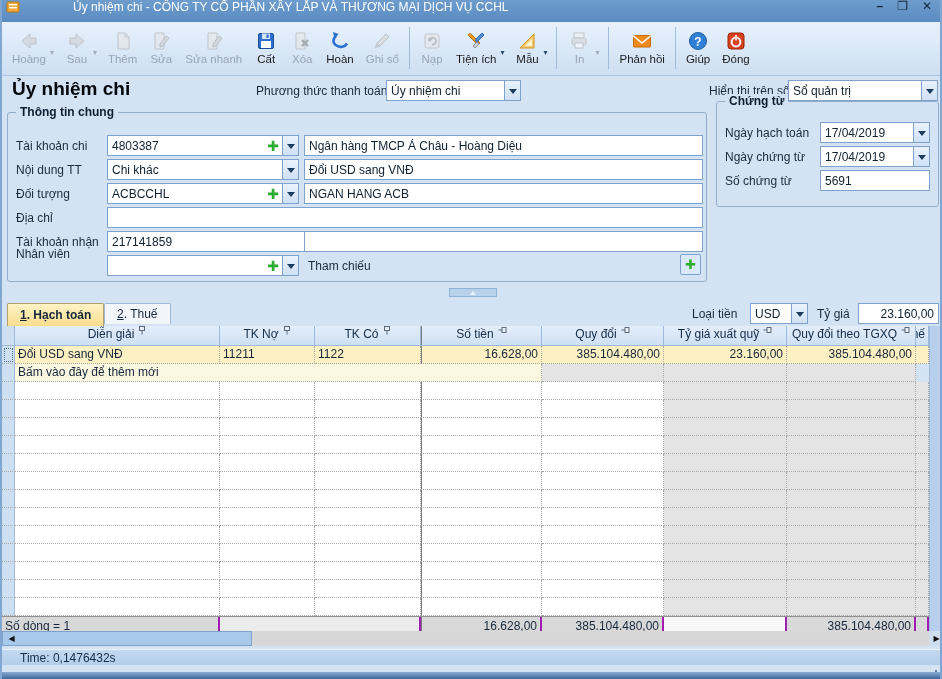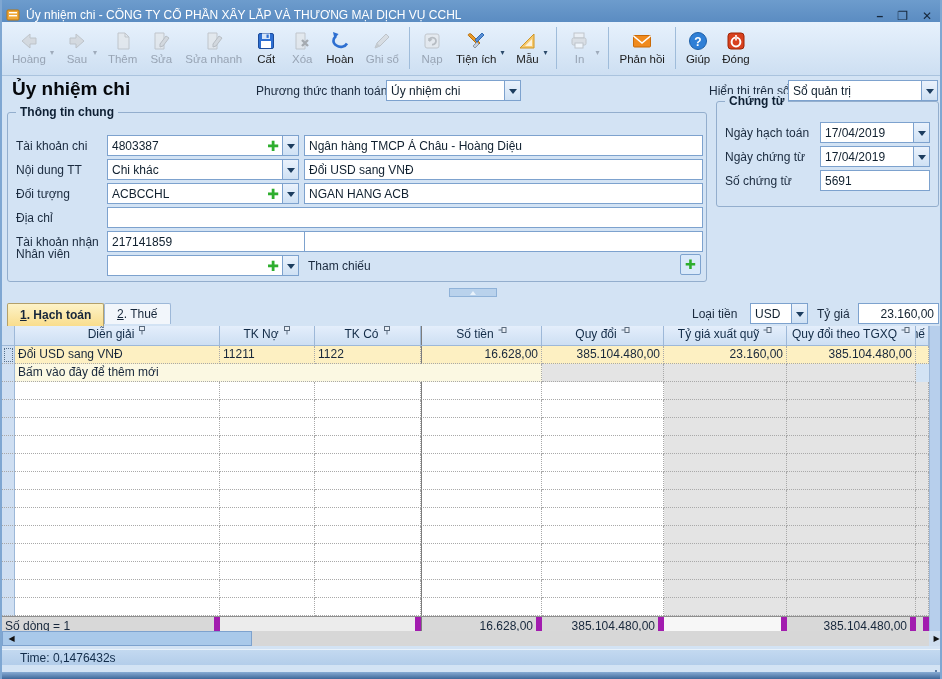--- a/index.html
+++ b/index.html
@@ -3,21 +3,21 @@
 <meta charset="utf-8">
 <style>
   * { margin:0; padding:0; box-sizing:border-box; }
   html,body { width:942px; height:679px; }
   body { font-family:"Liberation Sans","DejaVu Sans",sans-serif; font-size:12px; color:#17273b; }
   .window { position:relative; width:942px; height:679px; background:#d3e3f4; overflow:hidden;
             border-left:2px solid #7fa7d2; border-right:2px solid #7fa7d2; }
 
   
   .titlebar { position:absolute; left:-2px; top:0; width:942px; height:22px;
-    background:linear-gradient(#6d9ccd,#5b8cc2); display:flex; align-items:flex-end; padding:0 6px; }
+    background:linear-gradient(#6d9ccd,#5b8cc2); display:flex; align-items:flex-start; padding:0 6px;gap:47px; }
   .titlebar .ttl { color:#ffffff; font-size:12px; margin-left:6px; white-space:nowrap; overflow:hidden; flex:1; }
   .winbtns { display:flex; gap:14px; margin-right:4px; color:#16283c; font-weight:bold; font-size:12px; }
   .winbtns span { cursor:default; line-height:12px; }
 
   
   .toolbar { position:absolute; left:0; top:22px; width:938px; height:54px;
     background:linear-gradient(#e7f1fc,#cddff2); border-bottom:1px solid #aac3de;
     display:flex; align-items:center; padding:2px 4px 4px 4px; }
   .tbtn { display:flex; flex-direction:column; align-items:center; justify-content:center;
     padding:2px 6px; min-width:36px; height:46px; border-radius:2px; }
@@ -78,21 +78,21 @@
   .fixedge { border-left:1px solid #7c7c7c !important; }
   .r-sel .cell { background:#fdf0c2; }
   .r-new .cell { background:#fbf8e2; }
   .r-new .cell.gray, .r-empty .cell.gray { background:#e4e4e4; }
   .r-empty .cell { background:#ffffff; height:18px; }
   .r-sel .cell, .r-new .cell { height:18px; }
   .r-sel .cell.ind { background:#cfdff2; outline:1px dotted #55708c; outline-offset:-3px; }
   .r-new .cell.ind, .r-empty .cell.ind { background:#cfdff2; }
 
   .gfoot { border-top:1px solid #8f8f8f; border-bottom:1px solid #8f8f8f; height:20px; }
-  .gfoot .cell { background:#d8d8d8; border-right:6px solid #a21caf; line-height:18px; }
+  .gfoot .cell { background:#d8d8d8; border-right:2px solid #a21caf; line-height:18px; }
   .gfoot .cell.lite { background:#ececec; }
   .gfoot .cell.white { background:#f7f7f7; }
 
   .vstrip { position:absolute; left:927px; top:326px; width:15px; height:305px;
     background:#b7cfec; border-left:1px solid #9db8d8; }
 
   .hscroll { position:absolute; left:0; top:631px; width:942px; height:15px; background:#d7d7d7; }
   .hs-thumb { position:absolute; left:0; top:0; width:250px; height:15px; background:#a9c9ea; border:1px solid #7da2ce; }
   .hs-arrow { position:absolute; top:0; width:15px; height:15px; display:flex; align-items:center; justify-content:center;
     font-size:8px; color:#111; }

